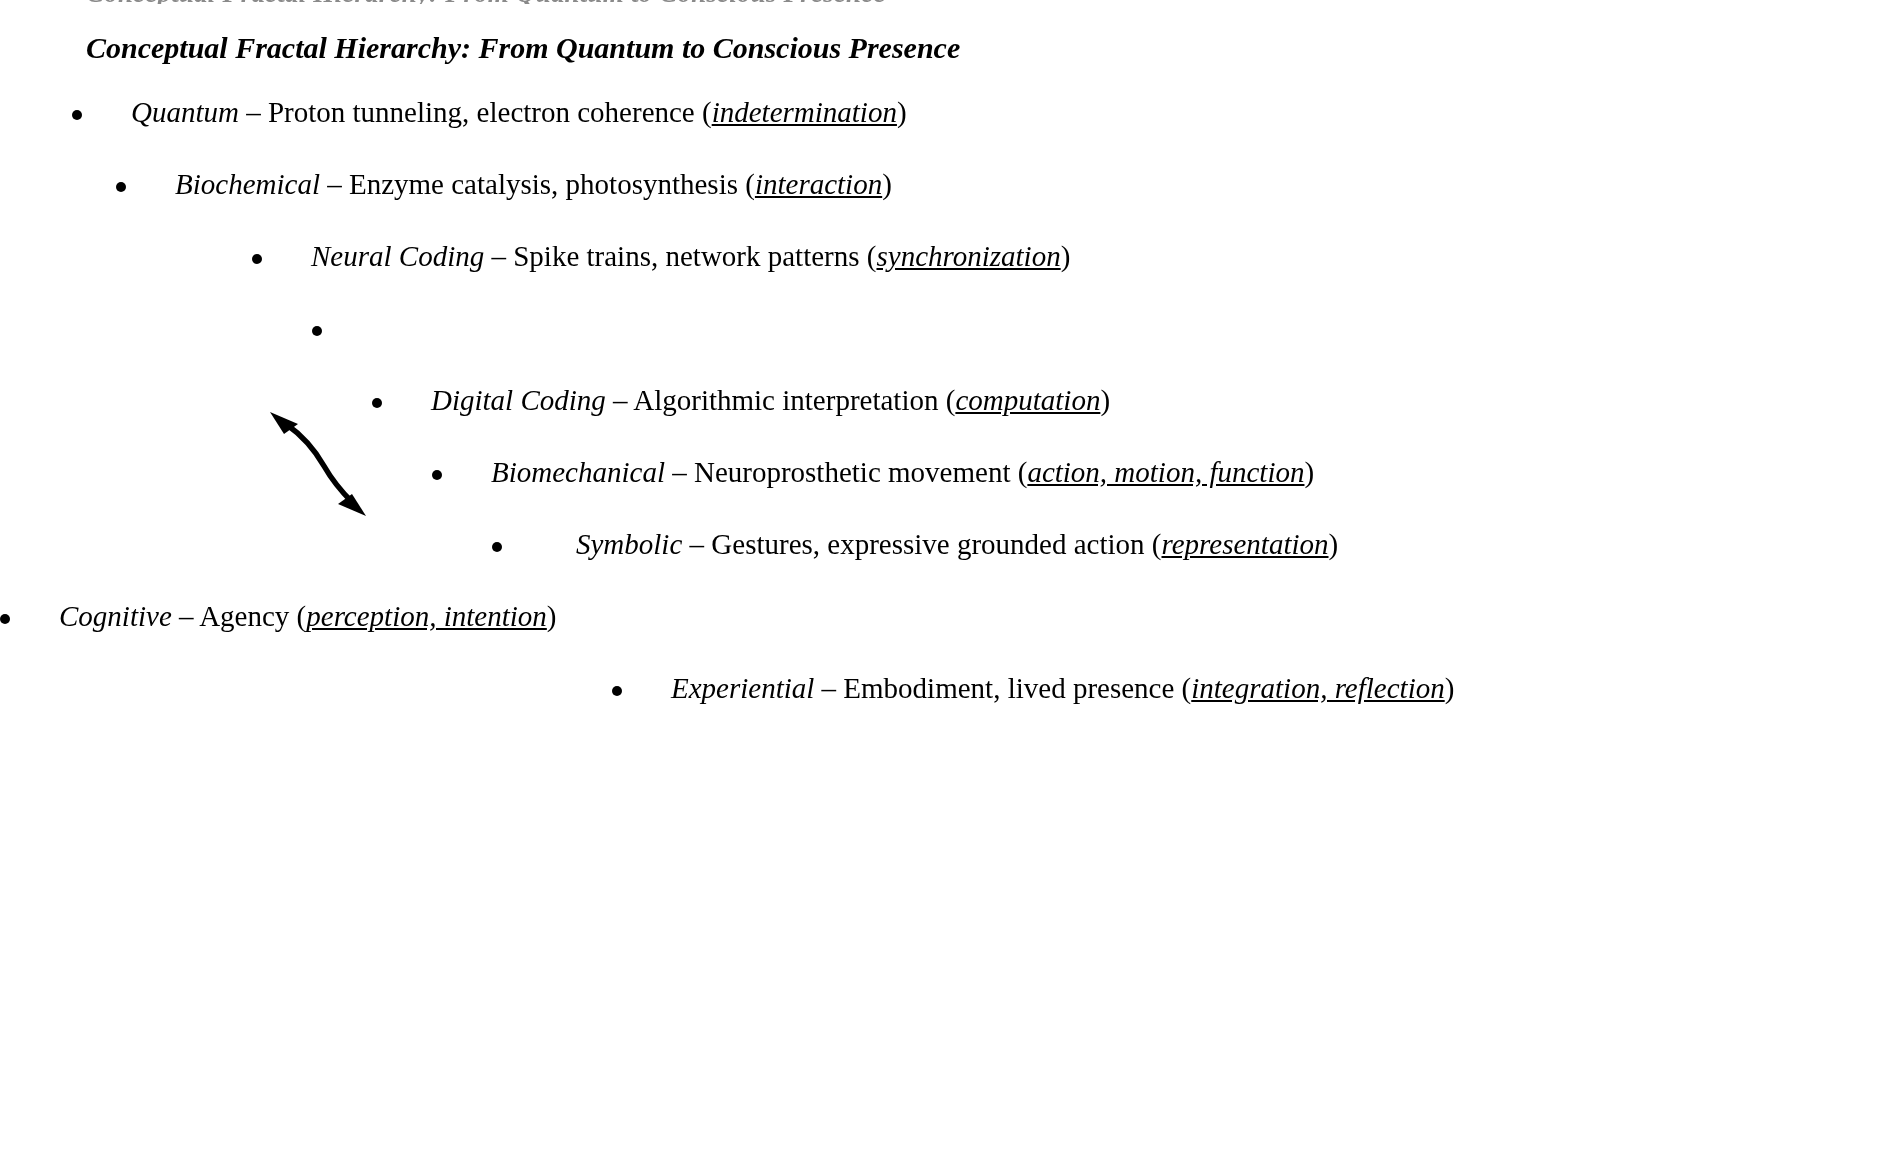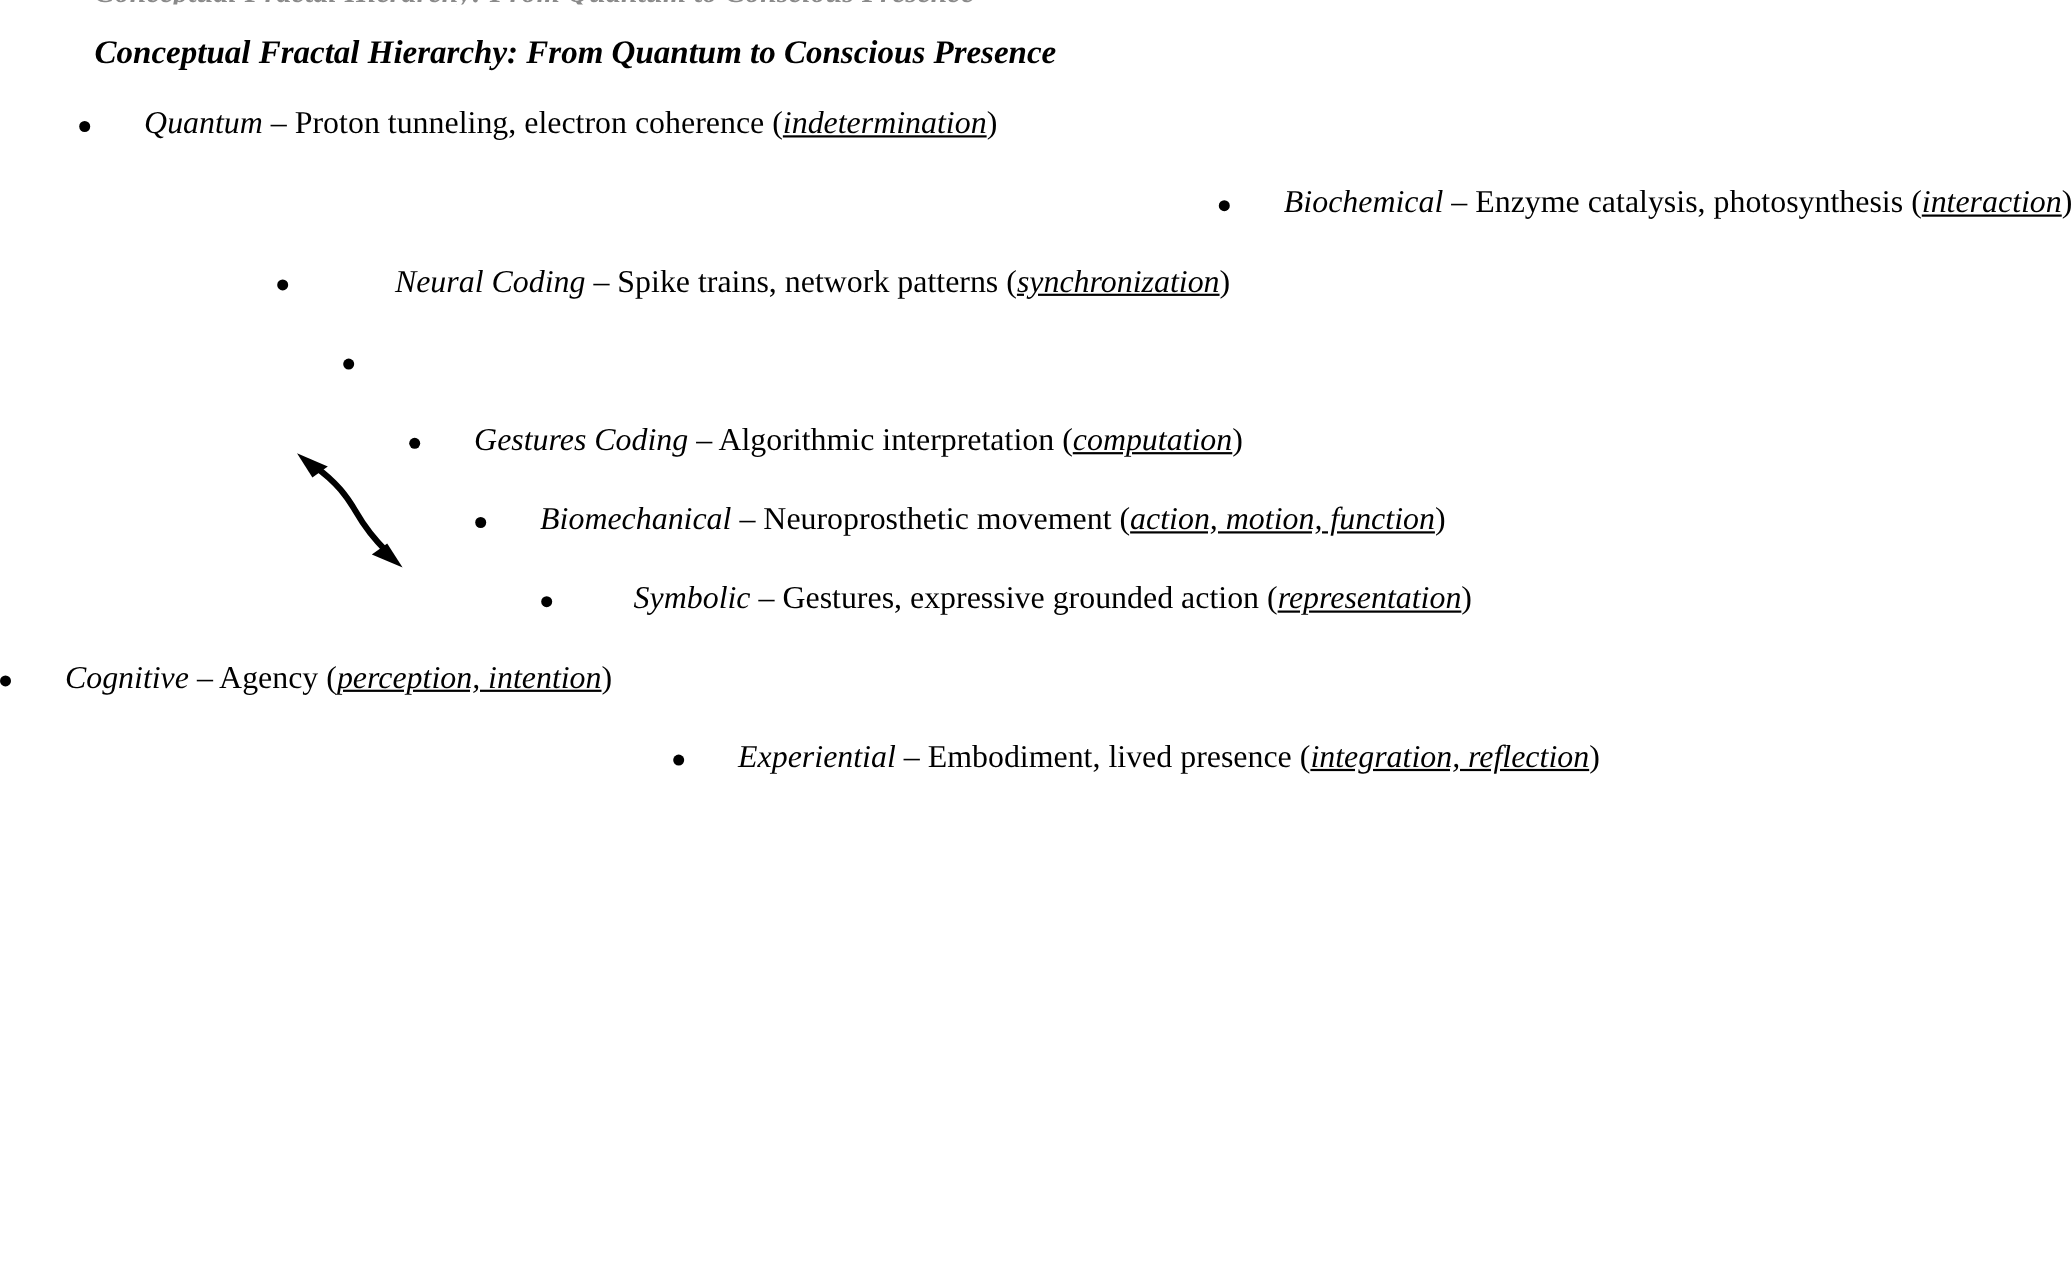--- a/index.html
+++ b/index.html
@@ -116,34 +116,34 @@
 
   <div class="clipped-top">Conceptual Fractal Hierarchy: From Quantum to Conscious Presence</div>
 
   <div class="doc-title">Conceptual Fractal Hierarchy: From Quantum to Conscious Presence</div>
 
   <div class="hierarchy" id="hierarchy-list">
       <div class="h-item" style="padding-left: 72px;">
         <span class="bullet"></span>
         <span class="item-text"><span class="term">Quantum</span><span class="desc"> – </span><span class="desc">Proton tunneling, electron coherence </span><span class="desc">(</span><span class="paren">indetermination</span><span class="desc">)</span></span>
       </div>
-      <div class="h-item" style="padding-left: 77px; justify-content: flex-end;">
+      <div class="h-item" style="padding-left: 116px;">
         <span class="bullet"></span>
         <span class="item-text"><span class="term">Biochemical</span><span class="desc"> – </span><span class="desc">Enzyme catalysis, photosynthesis </span><span class="desc">(</span><span class="paren">interaction</span><span class="desc">)</span></span>
       </div>
-      <div class="h-item" style="padding-left: 252px; gap: 48px;">
+      <div class="h-item" style="padding-left: 252px;">
         <span class="bullet"></span>
         <span class="item-text"><span class="term">Neural Coding</span><span class="desc"> – </span><span class="desc">Spike trains, network patterns </span><span class="desc">(</span><span class="paren">synchronization</span><span class="desc">)</span></span>
       </div>
       <div class="h-item" style="padding-left: 312px;">
         <span class="bullet"></span>
       </div>
       <div class="h-item" style="padding-left: 372px;">
         <span class="bullet"></span>
-        <span class="item-text"><span class="term">Gestures Coding</span><span class="desc"> – </span><span class="desc">Algorithmic interpretation </span><span class="desc">(</span><span class="paren">computation</span><span class="desc">)</span></span>
+        <span class="item-text"><span class="term">Digital Coding</span><span class="desc"> – </span><span class="desc">Algorithmic interpretation </span><span class="desc">(</span><span class="paren">computation</span><span class="desc">)</span></span>
       </div>
       <div class="h-item" style="padding-left: 432px;">
         <span class="bullet"></span>
         <span class="item-text"><span class="term">Biomechanical</span><span class="desc"> – </span><span class="desc">Neuroprosthetic movement </span><span class="desc">(</span><span class="paren">action, motion, function</span><span class="desc">)</span></span>
       </div>
       <div class="h-item" style="padding-left: 492px; gap: 25px;">
         <span class="bullet"></span>
         <span class="item-text"><span class="term">Symbolic</span><span class="desc"> – </span><span class="desc">Gestures, expressive grounded action </span><span class="desc">(</span><span class="paren">representation</span><span class="desc">)</span></span>
       </div>
       <div class="h-item" style="">

